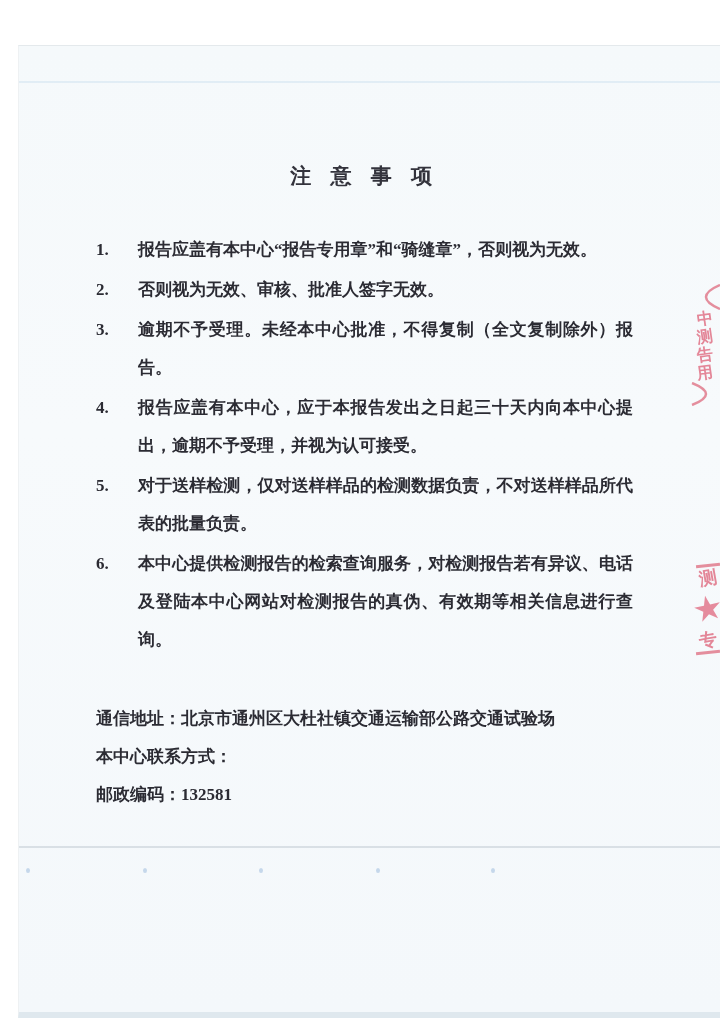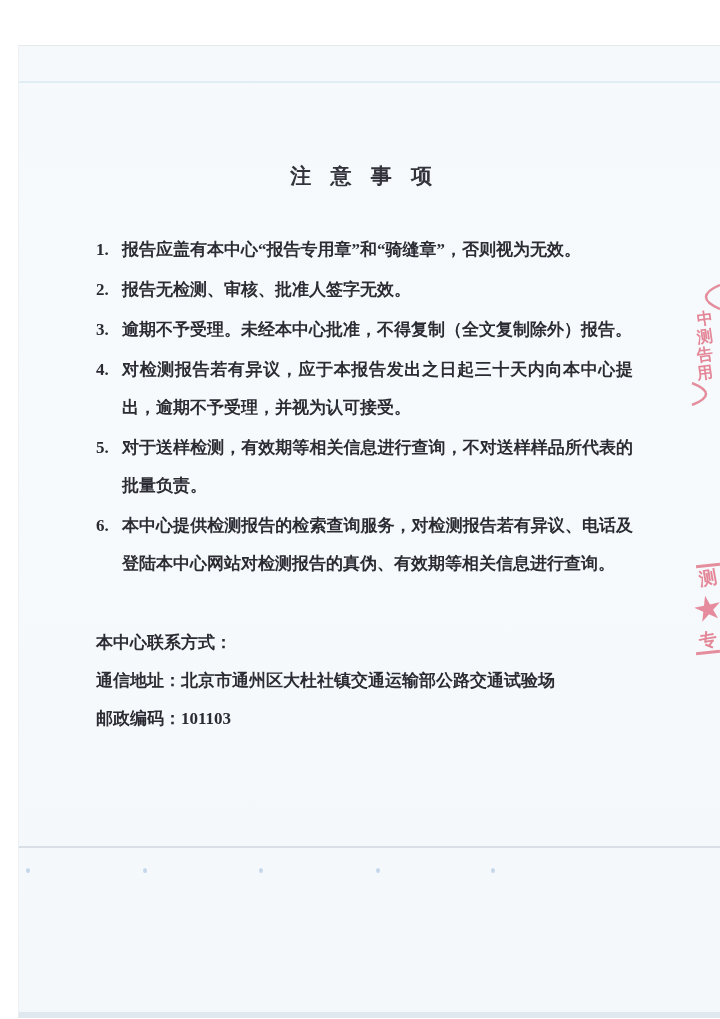--- a/index.html
+++ b/index.html
@@ -70,20 +70,21 @@
     font-weight: 600;
     line-height: 38px;
   }
   ol.notice-list .num {
     flex: 0 0 26px;
     width: 26px;
   }
   ol.notice-list .txt {
     flex: 1 1 auto;
     text-align: justify;
+    margin-left: 16px;
   }
   .contact {
     margin-top: 41px;
     font-size: 17px;
     font-weight: 600;
     line-height: 38px;
   }
   .contact div { white-space: pre-wrap; }
   
   .stamp { position: absolute; color: rgba(222, 105, 126, 0.8); pointer-events: none; }
@@ -149,44 +150,44 @@
     <div class="content">
       <h1 class="doc-title">注 意 事 项</h1>
 
       <ol class="notice-list">
         <li>
           <span class="num">1.</span>
           <span class="txt">报告应盖有本中心“报告专用章”和“骑缝章”，否则视为无效。</span>
         </li>
         <li>
           <span class="num">2.</span>
-          <span class="txt">报告无检测、审核、批准人签字无效。</span>
+          <span class="txt">否则视为无效、审核、批准人签字无效。</span>
         </li>
         <li>
           <span class="num">3.</span>
           <span class="txt">逾期不予受理。未经本中心批准，不得复制（全文复制除外）报告。</span>
         </li>
         <li>
           <span class="num">4.</span>
-          <span class="txt">对检测报告若有异议，应于本报告发出之日起三十天内向本中心提出，逾期不予受理，并视为认可接受。</span>
+          <span class="txt">报告应盖有本中心，应于本报告发出之日起三十天内向本中心提出，逾期不予受理，并视为认可接受。</span>
         </li>
         <li>
           <span class="num">5.</span>
-          <span class="txt">对于送样检测，有效期等相关信息进行查询，不对送样样品所代表的批量负责。</span>
+          <span class="txt">对于送样检测，仅对送样样品的检测数据负责，不对送样样品所代表的批量负责。</span>
         </li>
         <li>
           <span class="num">6.</span>
           <span class="txt">本中心提供检测报告的检索查询服务，对检测报告若有异议、电话及登陆本中心网站对检测报告的真伪、有效期等相关信息进行查询。</span>
         </li>
       </ol>
 
       <div class="contact">
+        <div>通信地址：北京市通州区大杜社镇交通运输部公路交通试验场</div>
         <div>本中心联系方式：</div>
-        <div>通信地址：北京市通州区大杜社镇交通运输部公路交通试验场</div>
-        <div>邮政编码：101103</div>
+        <div>邮政编码：132581</div>
       </div>
     </div>
 
     <div class="stamp stamp-1">
       <svg class="arc-svg" width="34" height="26" viewBox="0 0 34 26">
         <path d="M32,1 Q4,13 32,25" fill="none" stroke="rgba(222,105,126,0.75)" stroke-width="2.5"></path>
       </svg>
       <span class="seal-char">中</span>
       <span class="seal-char">测</span>
       <span class="seal-char">告</span>

